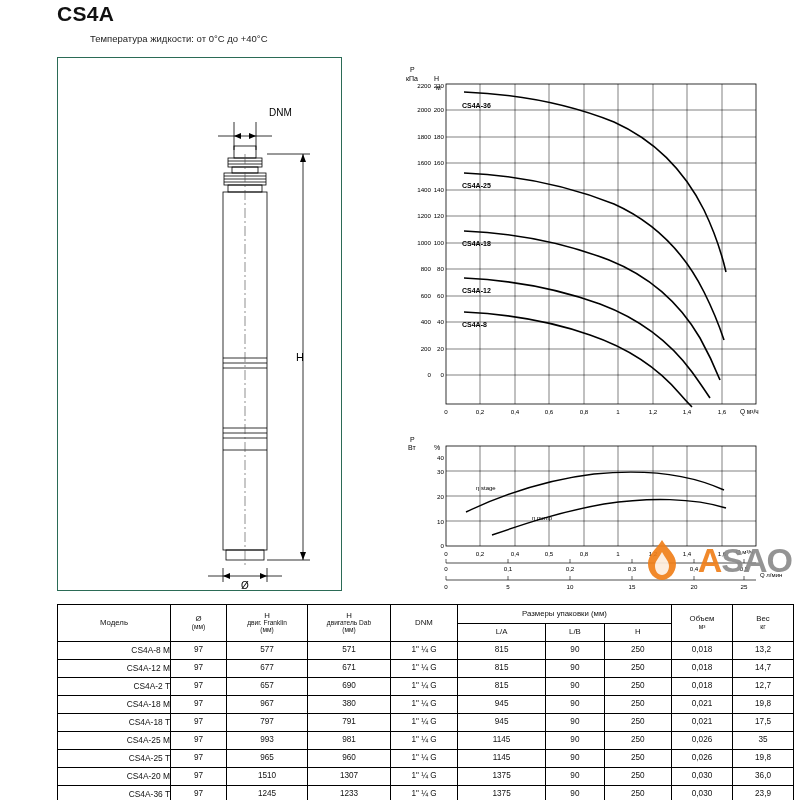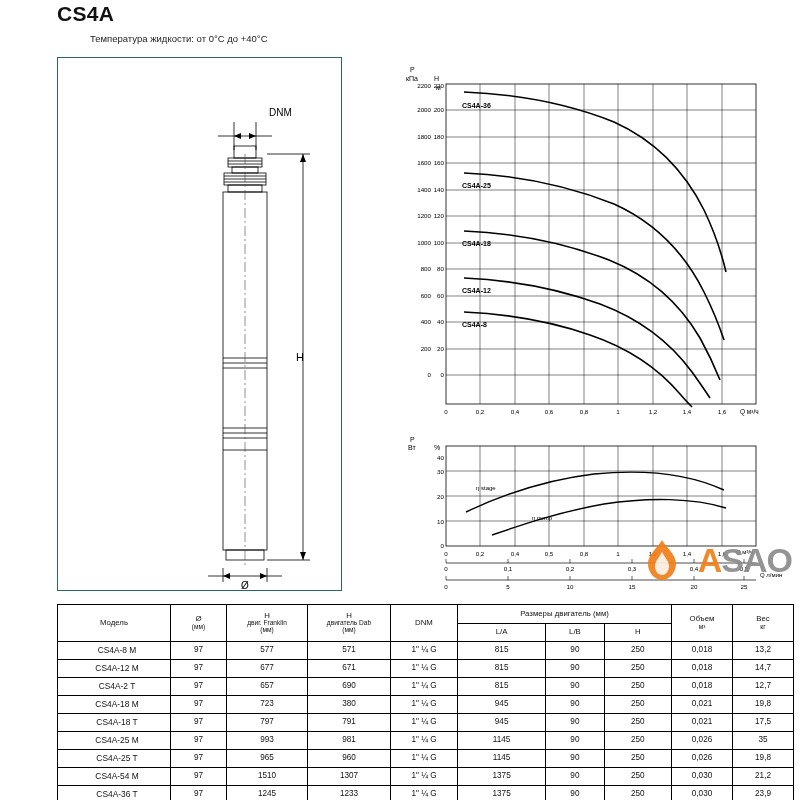--- a/index.html
+++ b/index.html
@@ -36,21 +36,21 @@
 
   
   .table-wrap{position:absolute;left:57px;top:604px;width:737px;}
   table{border-collapse:collapse;width:737px;font-size:8.2px;}
   th,td{
     border:1px solid #000;text-align:center;vertical-align:middle;
     padding:0;height:17px;line-height:1.05;
   }
   thead th{font-size:7.8px;font-weight:normal;}
   thead th.tall{height:36px;}
-  td.model{text-align:center;padding-left:6px;font-size:8.4px;margin-top:12px;}
+  td.model{text-align:right;padding-left:6px;font-size:8.4px;margin-top:12px;}
   .sub{font-size:6.6px;}
 
   
   .logo{
     position:absolute;right:8px;bottom:2px;
     display:flex;align-items:center;gap:16px;
     opacity:.92;
   }
   .logo .word{
     font-size:34px;font-weight:bold;color:#f07f1a;letter-spacing:-1px;line-height:1;
@@ -314,21 +314,21 @@
             <div>H</div>
             <div class="sub">двиг. Franklin</div>
             <div class="sub">(мм)</div>
           </th>
           <th class="tall" rowspan="2" style="width:82px">
             <div>H</div>
             <div class="sub">двигатель Dab</div>
             <div class="sub">(мм)</div>
           </th>
           <th class="tall" rowspan="2" style="width:66px">DNM</th>
-          <th colspan="3" style="width:252px">Размеры двигатель (мм)</th>
+          <th colspan="3" style="width:252px">Размеры упаковки (мм)</th>
           <th rowspan="2" style="width:60px">
             <div>Объем</div>
             <div class="sub">м³</div>
           </th>
           <th rowspan="2" style="width:60px">
             <div>Вес</div>
             <div class="sub">кг</div>
           </th>
         </tr>
         <tr>
@@ -370,21 +370,21 @@
           <td>1" ¼ G</td>
           <td>815</td>
           <td>90</td>
           <td>250</td>
           <td>0,018</td>
           <td>12,7</td>
         </tr>
         <tr>
           <td class="model">CS4A-18 M</td>
           <td>97</td>
-          <td>723</td>
+          <td>967</td>
           <td>380</td>
           <td>1" ¼ G</td>
           <td>945</td>
           <td>90</td>
           <td>250</td>
           <td>0,021</td>
           <td>19,8</td>
         </tr>
         <tr>
           <td class="model">CS4A-18 T</td>
@@ -416,30 +416,30 @@
           <td>965</td>
           <td>960</td>
           <td>1" ¼ G</td>
           <td>1145</td>
           <td>90</td>
           <td>250</td>
           <td>0,026</td>
           <td>19,8</td>
         </tr>
         <tr>
-          <td class="model">CS4A-54 M</td>
+          <td class="model">CS4A-20 M</td>
           <td>97</td>
           <td>1510</td>
           <td>1307</td>
           <td>1" ¼ G</td>
           <td>1375</td>
           <td>90</td>
           <td>250</td>
           <td>0,030</td>
-          <td>21,2</td>
+          <td>36,0</td>
         </tr>
         <tr>
           <td class="model">CS4A-36 T</td>
           <td>97</td>
           <td>1245</td>
           <td>1233</td>
           <td>1" ¼ G</td>
           <td>1375</td>
           <td>90</td>
           <td>250</td>

